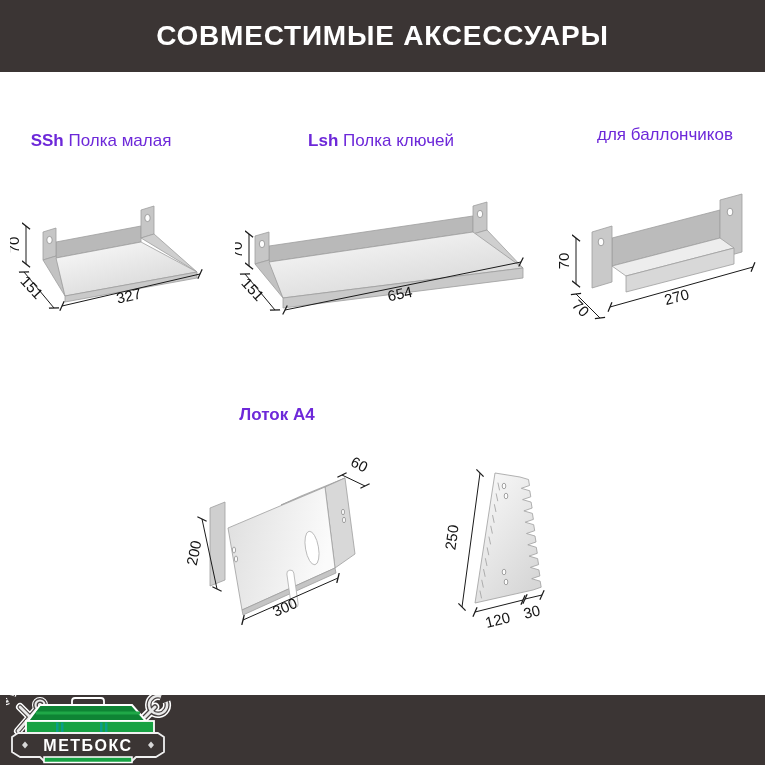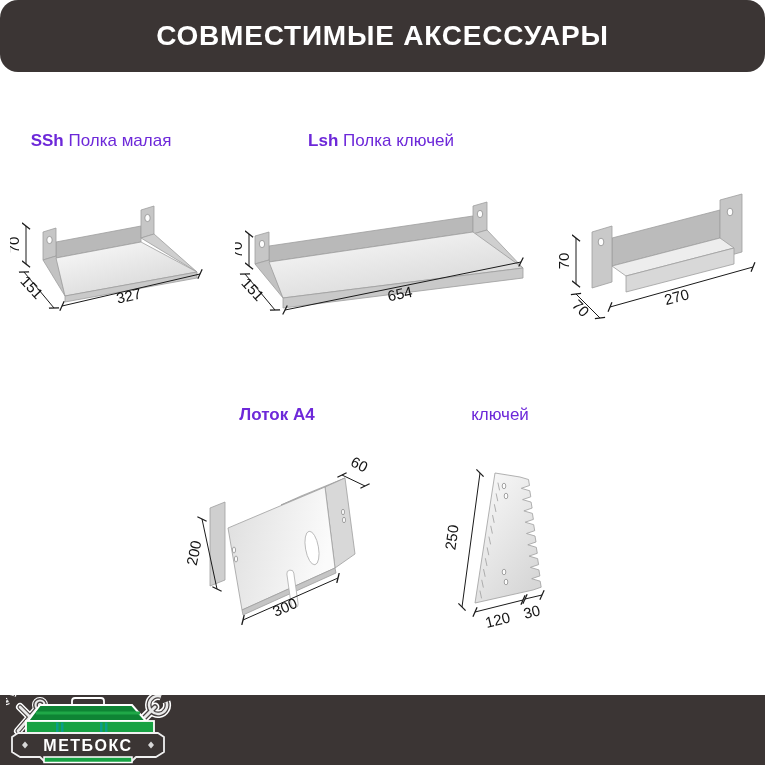--- a/index.html
+++ b/index.html
@@ -10,21 +10,21 @@
     --ink:#141414;
   }
   *{box-sizing:border-box}
   html,body{margin:0;padding:0}
   body{
     width:765px;height:765px;position:relative;overflow:hidden;
     background:#ffffff;font-family:"Liberation Sans",sans-serif;color:var(--ink);
   }
   .header{
     position:absolute;left:0;top:0;width:765px;height:72px;background:var(--bar);
-    display:flex;align-items:center;justify-content:center;border-radius:18px;
+    display:flex;align-items:center;justify-content:center;
   }
   .header h1{
     margin:0;color:#fff;font-size:28px;font-weight:bold;letter-spacing:.8px;white-space:nowrap;
   }
   .footer{
     position:absolute;left:0;top:695px;width:765px;height:70px;background:var(--bar);
   }
   .ptitle{
     position:absolute;text-align:center;font-size:17px;line-height:22px;color:#6d28d9;
   }
@@ -43,26 +43,26 @@
   <h1>СОВМЕСТИМЫЕ АКСЕССУАРЫ</h1>
 </div>
 
 <div class="ptitle" style="left:1px;top:130px;width:200px">
   <b>SSh</b><span> Полка малая</span>
 </div>
 <div class="ptitle" style="left:271px;top:130px;width:220px">
   <b>Lsh</b><span> Полка ключей</span>
 </div>
 <div class="ptitle" style="left:565px;top:124px;width:200px">
+  <div>для баллончиков</div>
 </div>
 <div class="ptitle" style="left:177px;top:404px;width:200px">
   <b>Лоток А4</b><span></span>
 </div>
 <div class="ptitle" style="left:400px;top:404px;width:200px">
-  <div>ключей</div>
 </div>
 
 <svg class="fig" style="left:10px;top:188px" width="205" height="140" viewBox="0 0 205 140">
   <defs>
     <marker id="tick" viewBox="-4 -4 8 8" markerWidth="9" markerHeight="9" refX="0" refY="0" orient="auto">
       <path d="M-2.8,3.6 L2.8,-3.6" stroke="#1a1a1a" stroke-width="1.1" fill="none"></path>
     </marker>
     <linearGradient id="plateG" x1="0" y1="0" x2="0.65" y2="1">
       <stop offset="0" stop-color="#fbfbfb"></stop>
         <stop offset="1" stop-color="#d7d7d7"></stop>

